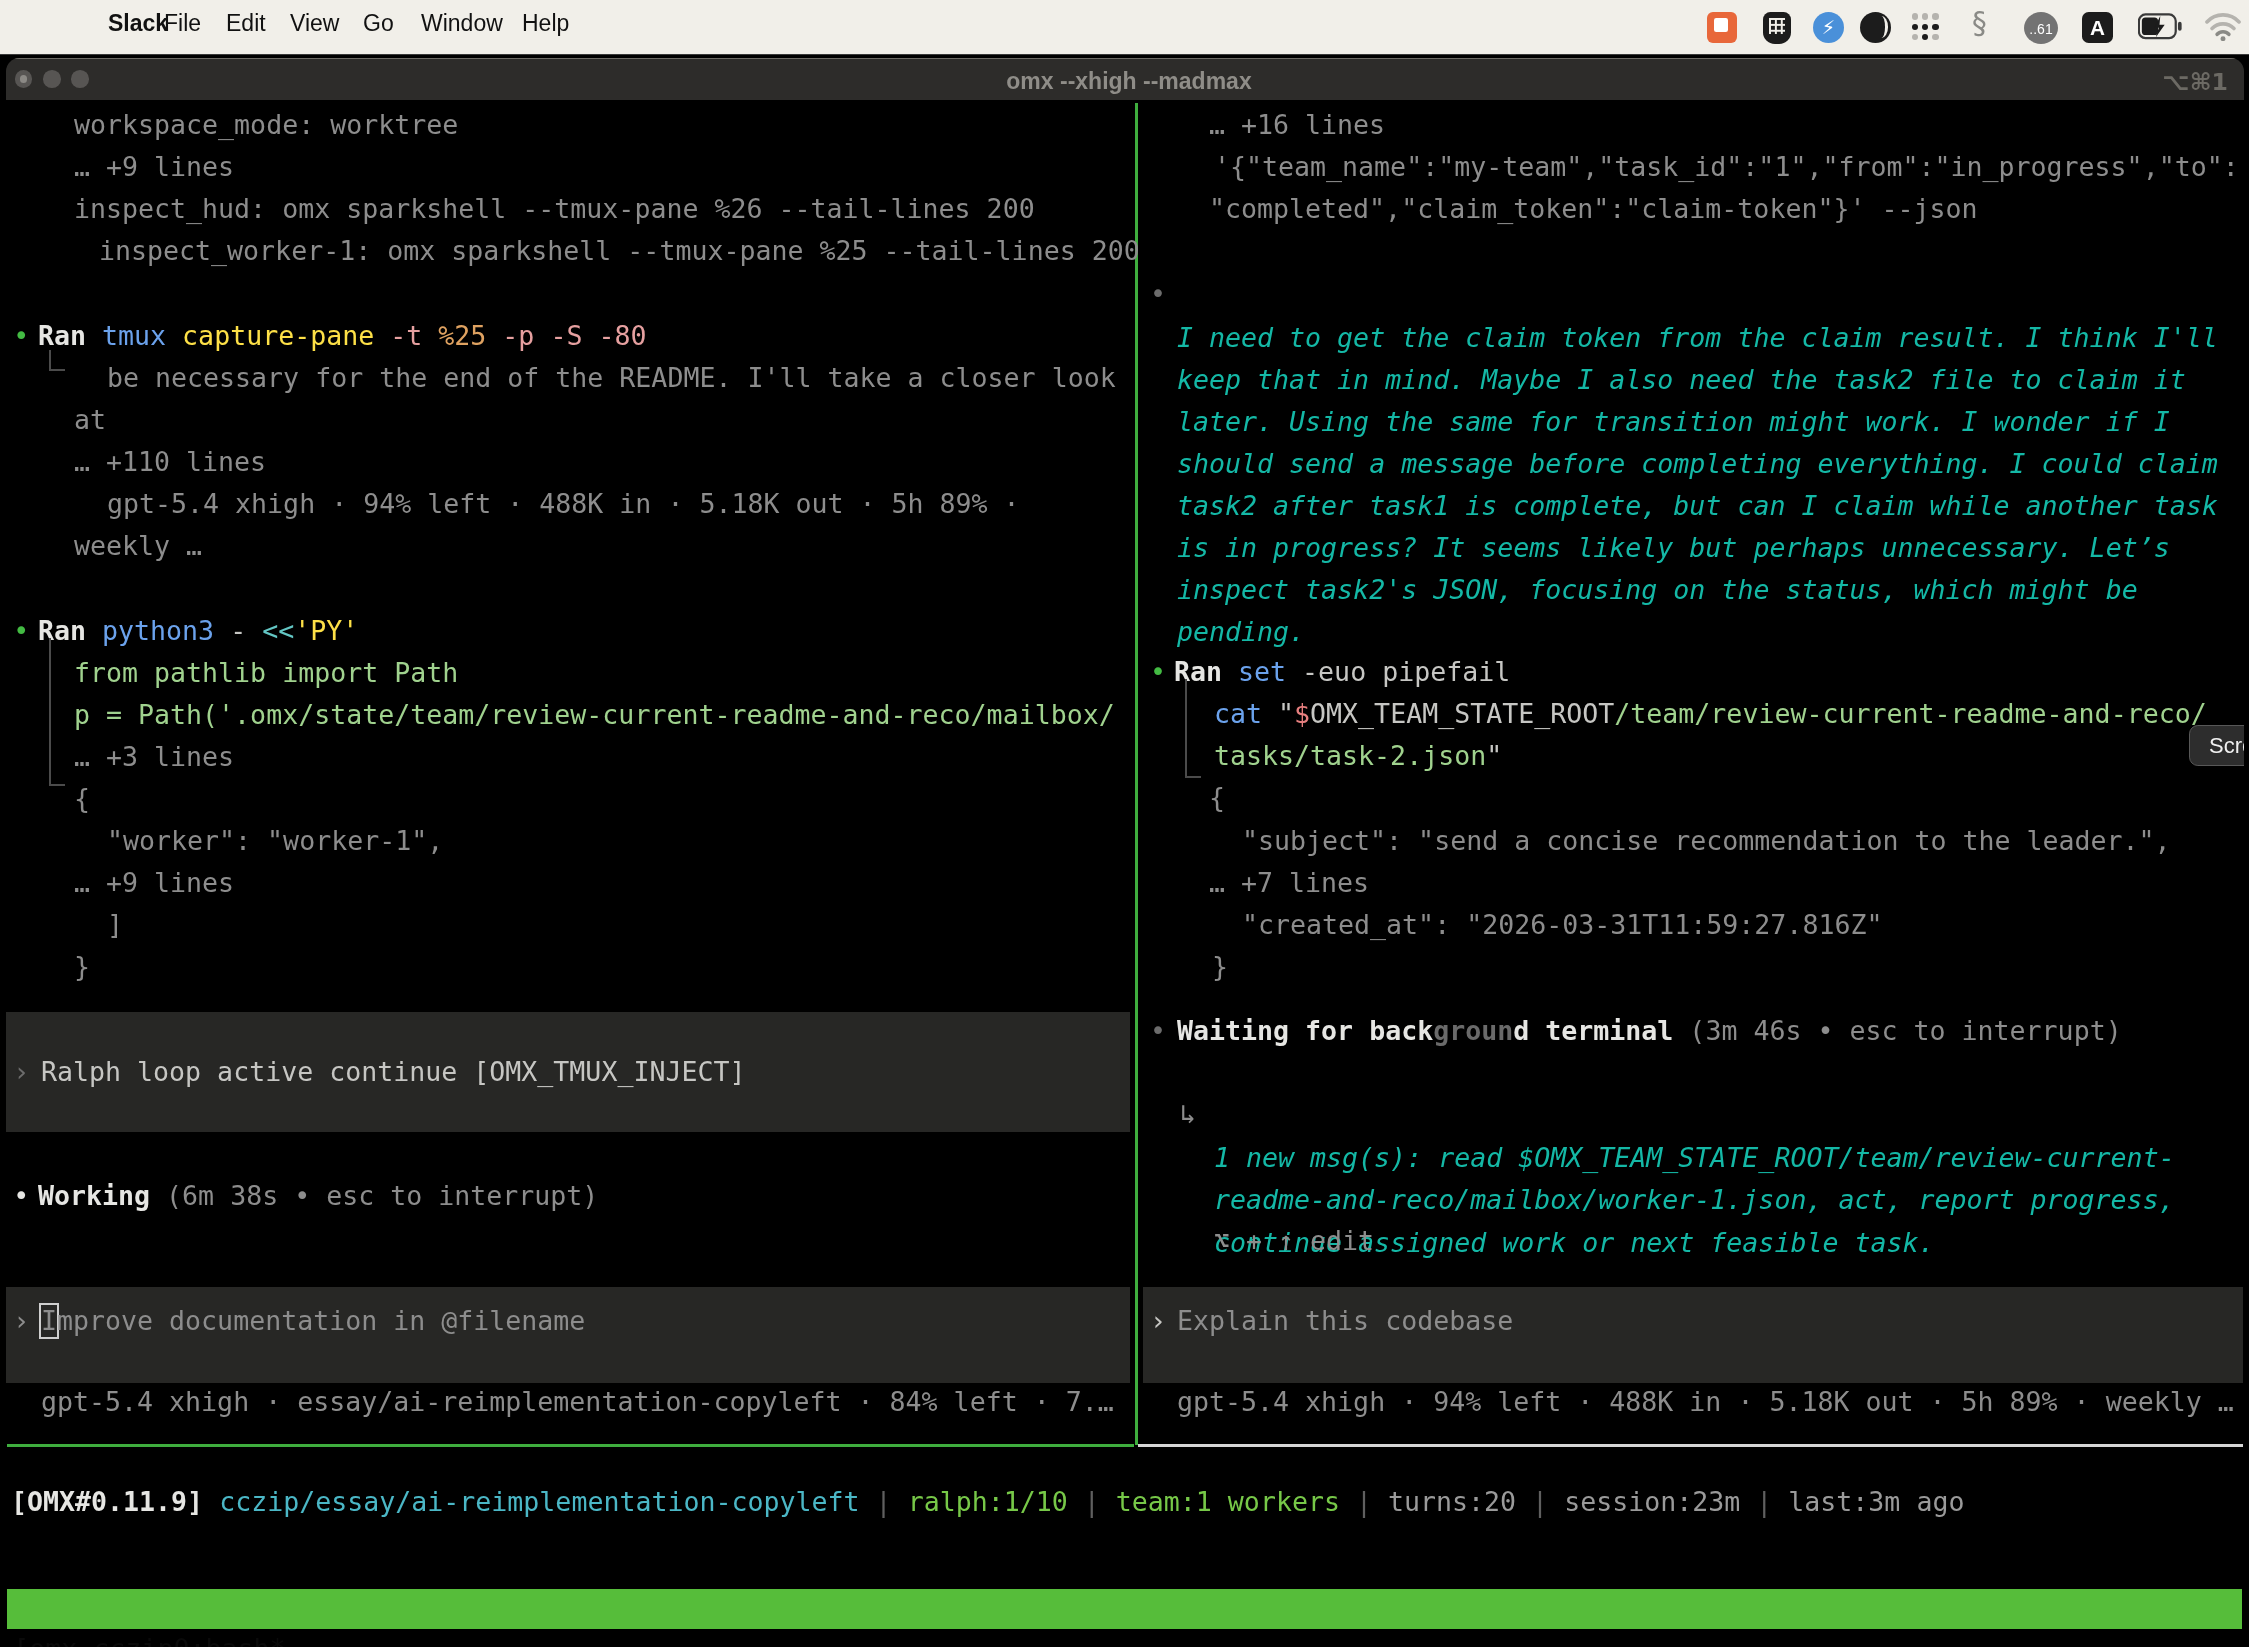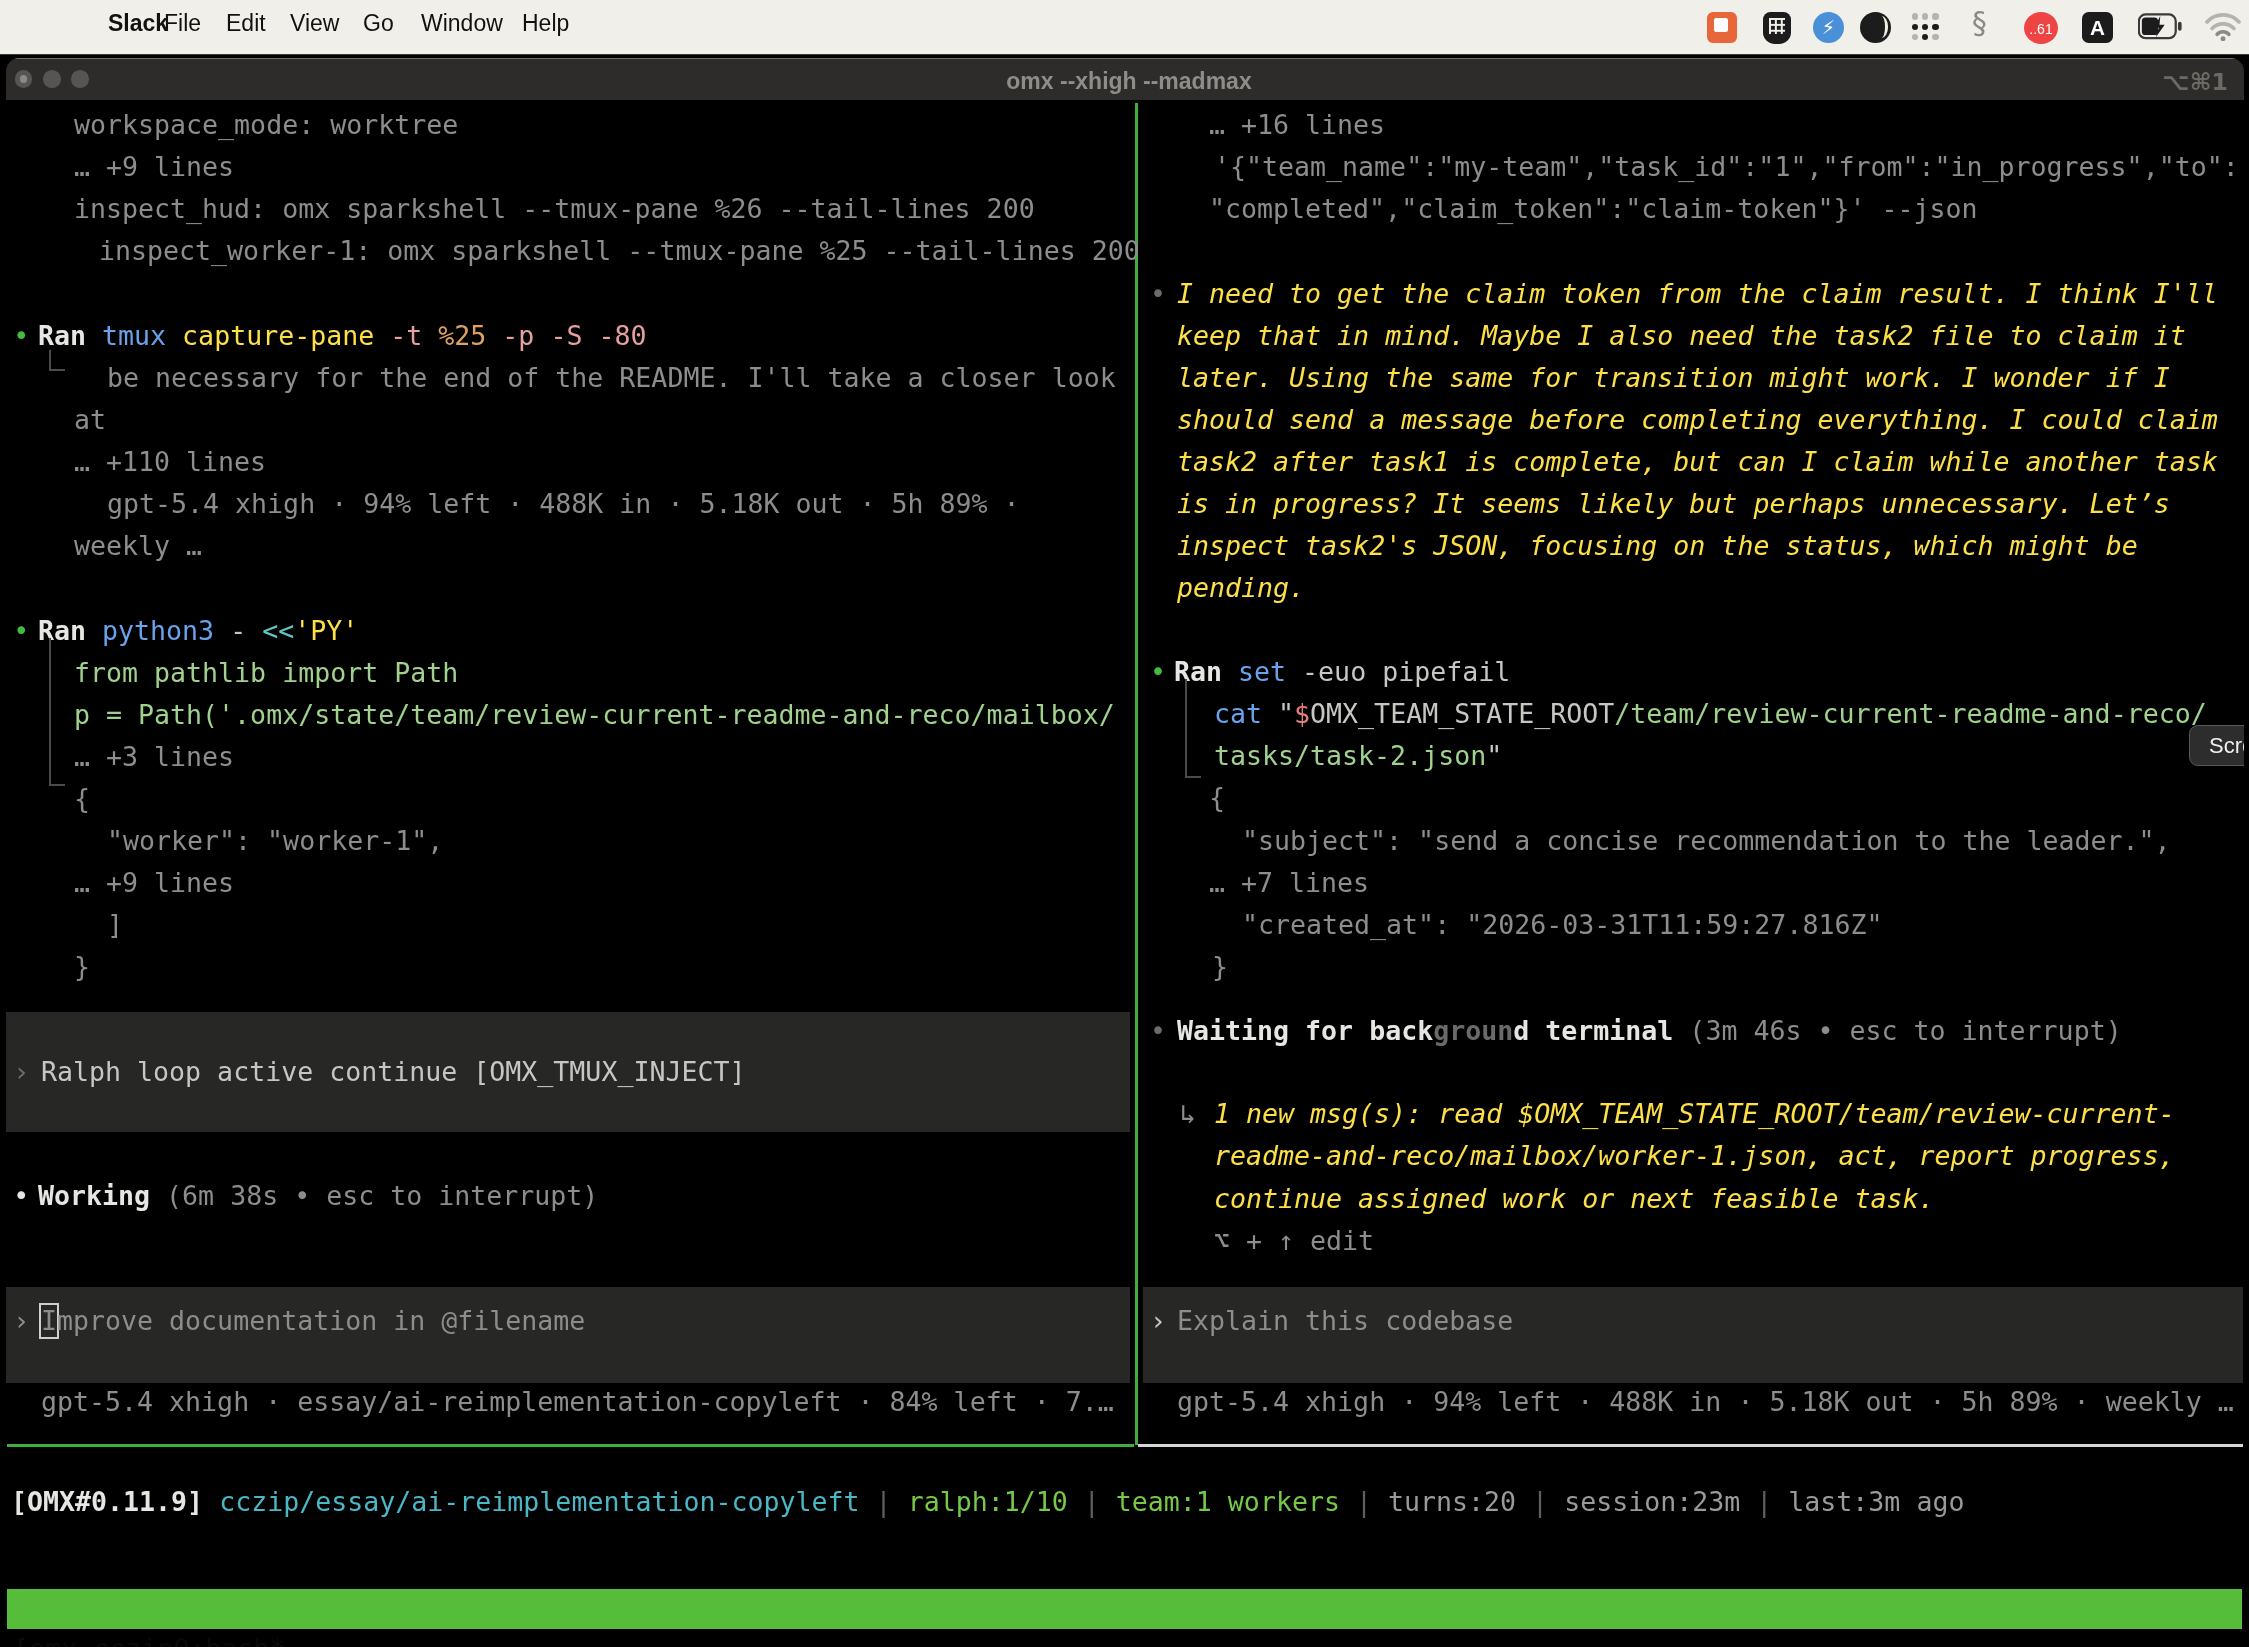--- a/index.html
+++ b/index.html
@@ -28,21 +28,21 @@
                font-family:"DejaVu Sans",sans-serif; }
 
   
   .ln { position:absolute; font-size:26.6px; line-height:32px; white-space:pre; color:#8d8d8d; }
   .b { font-weight:bold; }
   .i { font-style:italic; }
   .c-white  { color:#e6e6e3; }
   .c-lgray  { color:#c6c6c3; }
   .c-gray   { color:#8d8d8d; }
   .c-dgray  { color:#6c6c6c; }
-  .c-think  { color:#fde047; }
+  .c-think  { color:#14b8a6;margin-top:44px; }
   .c-green  { color:#a0d28e; }
   .c-blue   { color:#6ba2ec; }
   .c-peri   { color:#fde047; }
   .c-pink   { color:#e6a0a0; }
   .c-orange { color:#dfa261; }
   .c-teal   { color:#63c6c4; }
   .c-red    { color:#e67f7f; }
   .gbullet  { color:#43bb43; }
   .shimmer-dim { color:#6a6a6a; }
 
@@ -77,21 +77,21 @@
   .ic-shield { width:28px; height:32px; background:#1c1c1c; border-radius:7.4px 7.4px 11.8px 11.8px; }
   .ic-shield::after { content:""; position:absolute; left:5.9px; top:6.6px; width:16px; height:16px;
       background:linear-gradient(#f1efe9 1.5px,transparent 1.5px),linear-gradient(90deg,#f1efe9 1.5px,transparent 1.5px);
       background-size:5.9px 5.9px; }
   .ic-blue { width:31px; height:31px; background:#4a90d9; border-radius:50%; color:#fff; font-size:19px; text-align:center; line-height:31px; }
   .ic-moon { width:31px; height:31px; background:#1c1c1c; border-radius:50%; }
   .ic-moon::after { content:""; position:absolute; left:14.8px; top:4.4px; width:10.3px; height:22px; border-radius:50%; border-right:3.7px solid #f1efe9; }
   .ic-dots { width:31px; height:31px; }
   .dot { position:absolute; width:6.6px; height:6.6px; border-radius:50%; }
   .ic-squig { font-size:29.5px; color:#8a8a86; font-family:"DejaVu Sans",sans-serif; top:5.9px; }
-  .ic-badge { width:34px; height:32px; background:#ef4444; border-radius:50%; color:#fff; font-size:14px; text-align:center; line-height:34px; font-family:"Liberation Sans",sans-serif; }
+  .ic-badge { width:34px; height:32px; background:#737373; border-radius:50%; color:#fff; font-size:14px; text-align:center; line-height:34px; font-family:"Liberation Sans",sans-serif; }
   .ic-a { width:31px; height:31px; background:#1c1c1c; border-radius:6.6px; color:#fff; font-size:20.7px; font-weight:bold; text-align:center; line-height:31px; font-family:"Liberation Sans",sans-serif; }
 </style>
 </head>
 <body>
 
 <div id="page">
 
   <div class="menubar">
     <span class="apple" style="left:34px;"></span>
     <span class="mb-item mb-bold" style="left:80px;margin-left:28px;">Slack</span>

